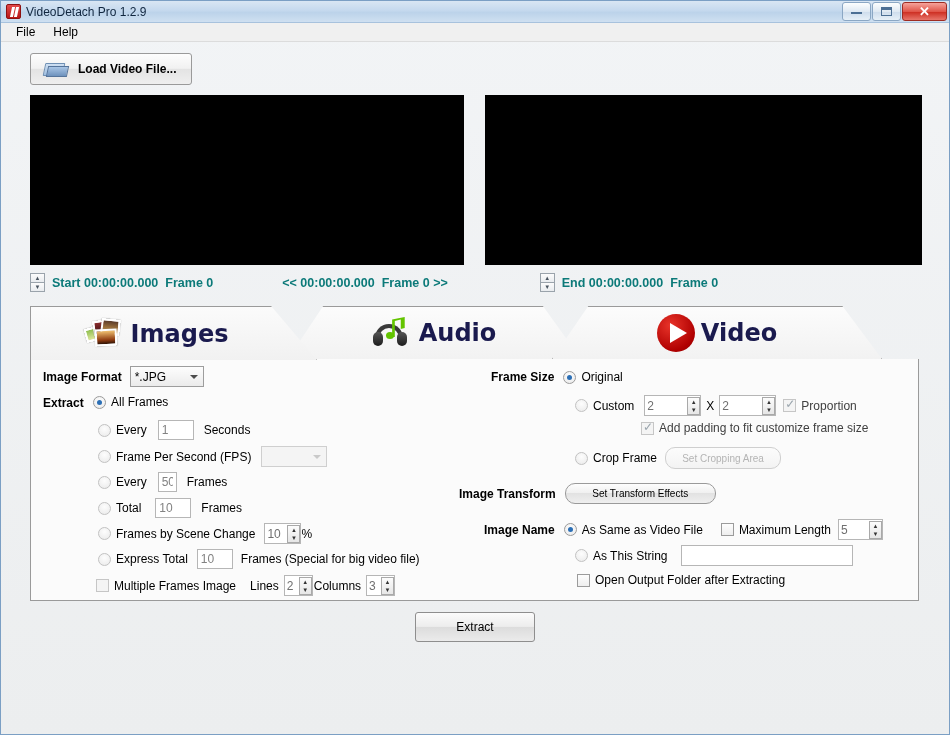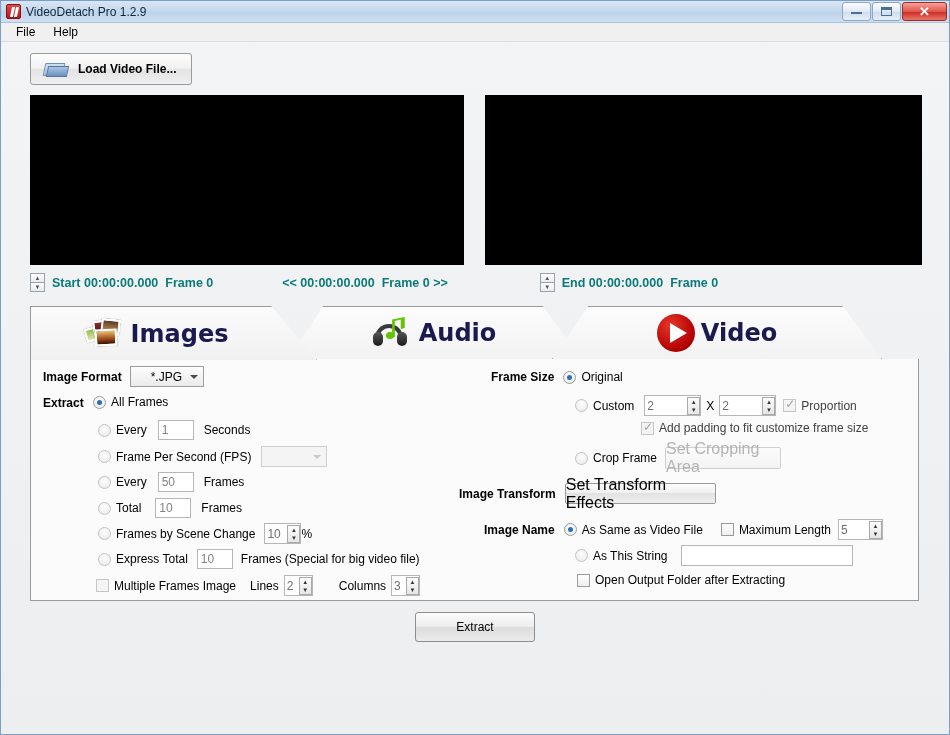--- a/index.html
+++ b/index.html
@@ -230,21 +230,21 @@
     font-size:12px; color:#9aa5ad;
   }
   .txtin{
     height:20px; border:1px solid #b6b6b6; background:#fff;
     font-size:12px; color:#4a4a4a; padding:0 3px; line-height:18px;
   }
   .txtin.gray{ color:#828282; }
   .sel{
     height:21px; border:1px solid #9d9d9d;
     background:linear-gradient(#fdfdfd,#ebebeb);
-    font-size:12px; display:flex;align-items:center; padding:0 20px;
+    font-size:12px; display:flex;align-items:center; padding:0 4px;
     position:relative;
   }
   .sel .arrow{
     position:absolute; right:5px; top:8px;
     border-left:4px solid transparent;border-right:4px solid transparent;border-top:4px solid #4b4b4b;
   }
   .sel.disabled{ background:#f4f4f4;border-color:#cfcfcf;color:#bdbdbd; }
   .sel.disabled .arrow{ border-top-color:#c9c9c9; }
   .spin2{
     width:13px;height:18px;display:flex;flex-direction:column;flex:none;
@@ -252,22 +252,22 @@
     background:linear-gradient(#fcfcfc,#e6e6e6);
   }
   .spin2 i{ flex:1;display:flex;align-items:center;justify-content:center;font-size:6px;color:#333;font-style:normal;line-height:1;}
   .spinwrap{ display:flex;align-items:center;border:1px solid #b6b6b6;background:#fff;height:21px; }
   .spinwrap input{
     border:none;outline:none;background:transparent;font-size:12px;color:#6f6f6f;
     font-family:"Liberation Sans",sans-serif; padding:0 2px;
   }
   .btn{
     background:linear-gradient(#fdfdfd,#f0f0f0 48%,#e2e2e2 50%,#efefef);
-    border:1px solid #9a9a9a; border-radius:2px;
-    font-size:16px; display:flex;align-items:center;justify-content:center;
+    border:1px solid #9a9a9a; border-radius:10px;
+    font-size:10px; display:flex;align-items:center;justify-content:center;
   }
   .btn.disabled{ color:#b4b4b4; border-color:#cfcfcf; background:linear-gradient(#fcfcfc,#f3f3f3); }
   .dimtxt{ color:#404040; }
   .abs{ position:absolute; }
   
   .footer{ width:100%; text-align:center; margin-top:11px; }
   .extract-btn{
     width:120px;height:30px;margin:0 auto;
     background:linear-gradient(#fbfbfb,#ededed 48%,#dcdcdc 50%,#ebebeb);
     border:1px solid #8e8e8e; border-radius:3px;
@@ -388,21 +388,21 @@
       <span class="lbl">Frame Per Second (FPS)</span>
       <span class="sel disabled" style="width:66px;margin-left:10px;">
         <span></span>
         <span class="arrow"></span>
       </span>
     </div>
 
     <div class="abs row" style="left:67px; top:113px;">
       <span class="radio dim"></span>
       <span class="lbl">Every</span>
-      <input class="txtin gray" style="width: 36px; margin-left: 11px;" value="50">
+      <input class="txtin gray" style="width: 19px; margin-left: 11px;" value="50">
       <span class="lbl" style="margin-left:10px;">Frames</span>
     </div>
 
     <div class="abs row" style="left:67px; top:139px;">
       <span class="radio dim"></span>
       <span class="lbl">Total</span>
       <input class="txtin gray" style="width: 36px; margin-left: 14px;" value="10">
       <span class="lbl" style="margin-left:10px;">Frames</span>
     </div>
 
@@ -430,21 +430,21 @@
       <span class="chk dim"></span>
       <span class="lbl">Multiple Frames Image</span>
       <span class="lbl" style="margin-left:14px;">Lines</span>
       <span class="spinwrap" style="margin-left:5px;">
         <input style="width: 14px;" value="2">
         <span class="spin2">
             <i>▲</i>
             <i>▼</i>
           </span>
       </span>
-      <span class="lbl" style="margin-left:26px;">Columns</span>
+      <span class="lbl" style="margin-left:1px;">Columns</span>
       <span class="spinwrap" style="margin-left:5px;">
         <input style="width: 14px;" value="3">
         <span class="spin2">
             <i>▲</i>
             <i>▼</i>
           </span>
       </span>
     </div>
 
     <div class="abs row" style="left:460px; top:11px;">

